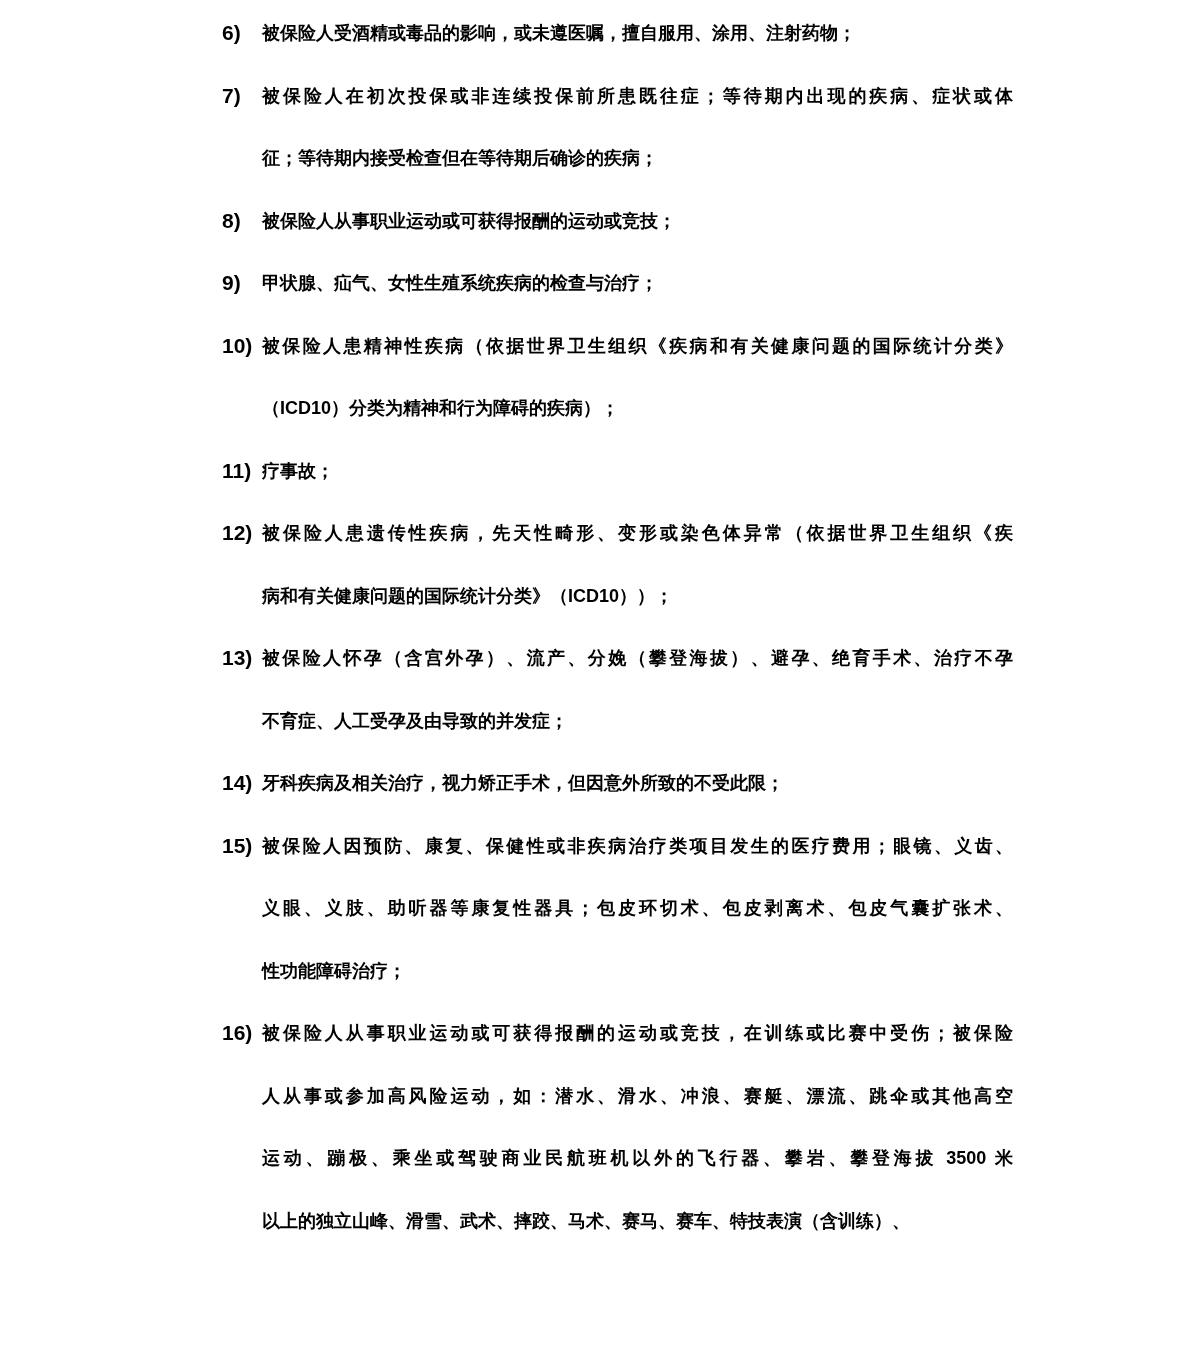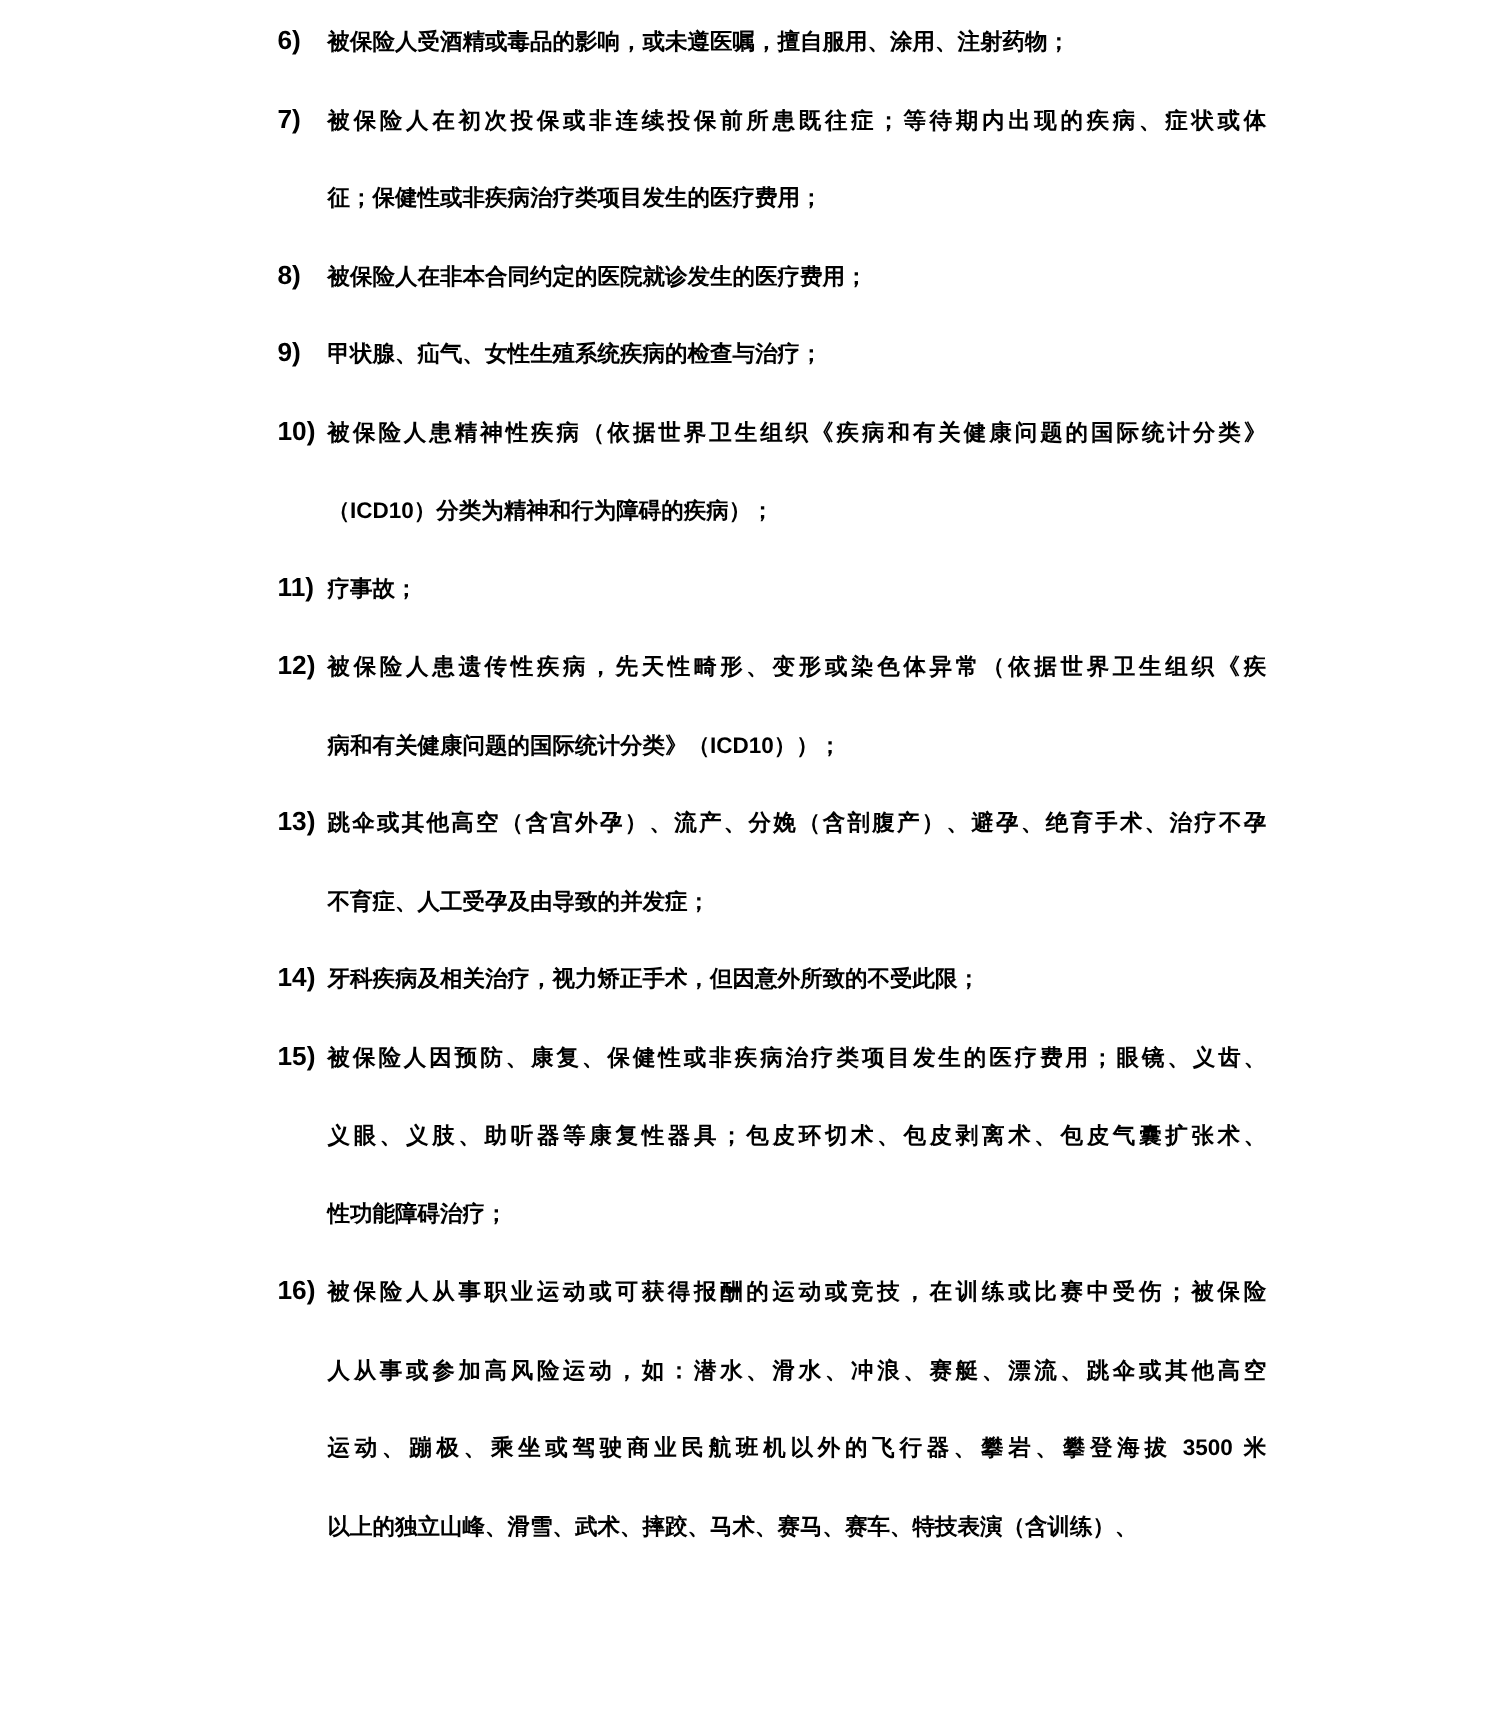--- a/index.html
+++ b/index.html
@@ -63,25 +63,25 @@
 
 <div class="doc-page">
   <div class="content" id="exclusion-list">
       <div class="item">
         <span class="num">6)</span>
         <div class="line">被保险人受酒精或毒品的影响，或未遵医嘱，擅自服用、涂用、注射药物；</div>
       </div>
       <div class="item">
         <span class="num">7)</span>
         <div class="line j">被保险人在初次投保或非连续投保前所患既往症；等待期内出现的疾病、症状或体</div>
-        <div class="line">征；保健性或非疾病治疗类项目发生的医疗费用；</div>
+        <div class="line">征；等待期内接受检查但在等待期后确诊的疾病；</div>
       </div>
       <div class="item">
         <span class="num">8)</span>
-        <div class="line">被保险人在非本合同约定的医院就诊发生的医疗费用；</div>
+        <div class="line">被保险人从事职业运动或可获得报酬的运动或竞技；</div>
       </div>
       <div class="item">
         <span class="num">9)</span>
         <div class="line">甲状腺、疝气、女性生殖系统疾病的检查与治疗；</div>
       </div>
       <div class="item">
         <span class="num">10)</span>
         <div class="line j">被保险人患精神性疾病（依据世界卫生组织《疾病和有关健康问题的国际统计分类》</div>
         <div class="line">（ICD10）分类为精神和行为障碍的疾病）；</div>
       </div>
@@ -89,21 +89,21 @@
         <span class="num">11)</span>
         <div class="line">疗事故；</div>
       </div>
       <div class="item">
         <span class="num">12)</span>
         <div class="line j">被保险人患遗传性疾病，先天性畸形、变形或染色体异常（依据世界卫生组织《疾</div>
         <div class="line">病和有关健康问题的国际统计分类》（ICD10））；</div>
       </div>
       <div class="item">
         <span class="num">13)</span>
-        <div class="line j">跳伞或其他高空（含宫外孕）、流产、分娩（含剖腹产）、避孕、绝育手术、治疗不孕</div>
+        <div class="line j">被保险人怀孕（含宫外孕）、流产、分娩（攀登海拔）、避孕、绝育手术、治疗不孕</div>
         <div class="line">不育症、人工受孕及由导致的并发症；</div>
       </div>
       <div class="item">
         <span class="num">14)</span>
         <div class="line">牙科疾病及相关治疗，视力矫正手术，但因意外所致的不受此限；</div>
       </div>
       <div class="item">
         <span class="num">15)</span>
         <div class="line j">被保险人因预防、康复、保健性或非疾病治疗类项目发生的医疗费用；眼镜、义齿、</div>
         <div class="line j">义眼、义肢、助听器等康复性器具；包皮环切术、包皮剥离术、包皮气囊扩张术、</div>

